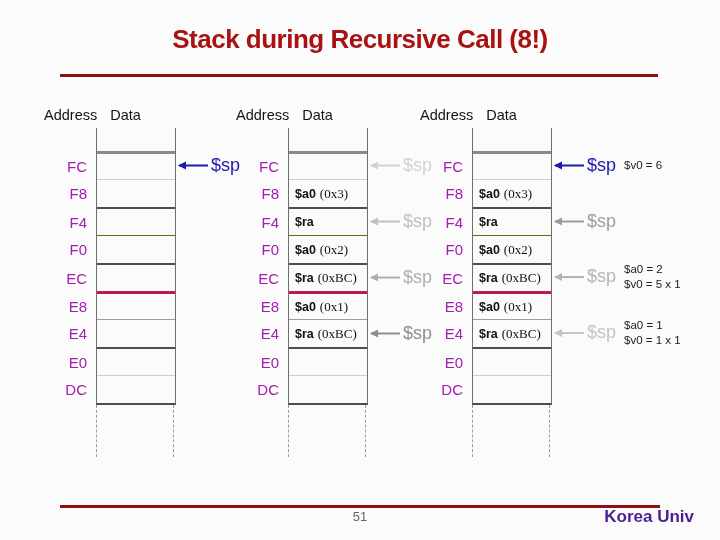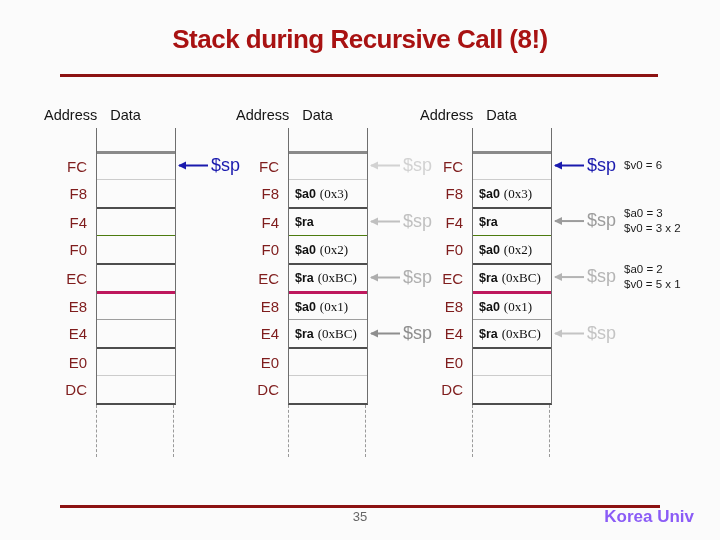--- a/index.html
+++ b/index.html
@@ -29,21 +29,21 @@
   .r0{border-top:3px solid #8a8a8a;}
   .r1{border-top:1px solid #cccccc;}
   .r2{border-top:2px solid #4d4d4d;}
   .r3{border-top:1px solid #4d7c0f;}
   .r4{border-top:2px solid #4d4d4d;text-align:right;}
   .r5{border-top:3px solid #be185d;}
   .r6{border-top:1px solid #9e9e9e;}
   .r7{border-top:2px solid #4d4d4d;}
   .r8{border-top:1px solid #cccccc;}
 
-  .rlabel{position:absolute;right:calc(100% + 10px);font-size:15px;color:#7f1d1d;margin-left:20px;}
+  .rlabel{position:absolute;right:calc(100% + 10px);font-size:15px;color:#a21caf;margin-left:20px;}
   .rowval{padding-left:6px;font-size:12.5px;color:#111;white-space:nowrap;}
   .reg{font-weight:bold;}
   .rnote{font-family:"Liberation Serif",serif;font-size:13px;margin-left:4px;}
 
   .dash{position:absolute;top:277px;left:0;width:78px;height:52px;box-sizing:border-box;
         border-left:1px dashed #9a9a9a;border-right:1px dashed #9a9a9a;}
 
   
   .spm{position:absolute;left:83px;display:flex;align-items:center;
        transform:translateY(-50%);white-space:nowrap;}
@@ -216,36 +216,36 @@
     <div class="spm" style="top: 37px; color: rgb(26, 26, 174);">
       <span class="arr"></span>
       <span class="sp-label">$sp</span>
       <span class="sp-notes">
         <span class="nline">$v0 = 6</span>
       </span>
     </div>
     <div class="spm" style="top: 93px; color: rgb(156, 156, 156);">
       <span class="arr"></span>
       <span class="sp-label">$sp</span>
-      <span class="sp-notes">
-        <span class="nline">$a0 = 3</span>
-        <span class="nline">$v0 = 3 x 2</span>
-      </span>
     </div>
     <div class="spm" style="top: 149px; color: rgb(180, 180, 180);">
       <span class="arr"></span>
       <span class="sp-label">$sp</span>
       <span class="sp-notes">
         <span class="nline">$a0 = 2</span>
         <span class="nline">$v0 = 5 x 1</span>
       </span>
     </div>
     <div class="spm" style="top: 205px; color: rgb(196, 196, 196);">
       <span class="arr"></span>
       <span class="sp-label">$sp</span>
+      <span class="sp-notes">
+        <span class="nline">$a0 = 1</span>
+        <span class="nline">$v0 = 1 x 1</span>
+      </span>
     </div>
   </div>
 
   <div class="footer-rule" style="background: rgb(140, 18, 18);"></div>
-  <div class="page-number">35</div>
-  <div class="brand" style="color: #8b5cf6;">Korea Univ</div>
+  <div class="page-number">51</div>
+  <div class="brand" style="color: #4c1d95;">Korea Univ</div>
 
 </div>
 
 </body></html>

